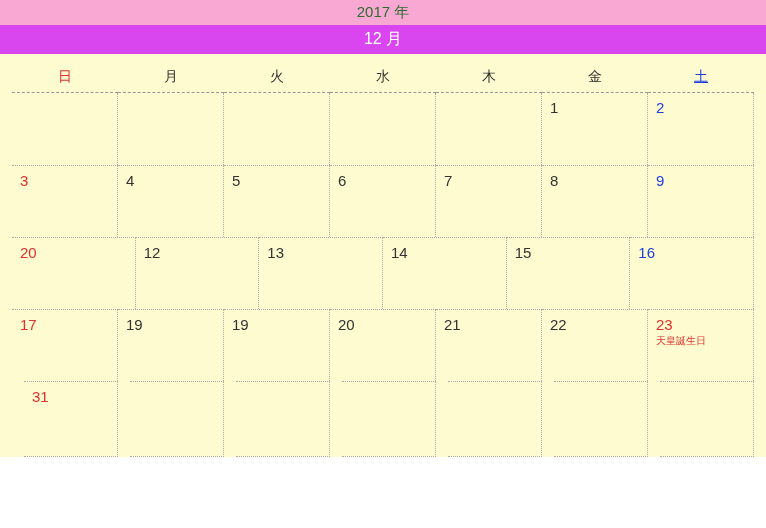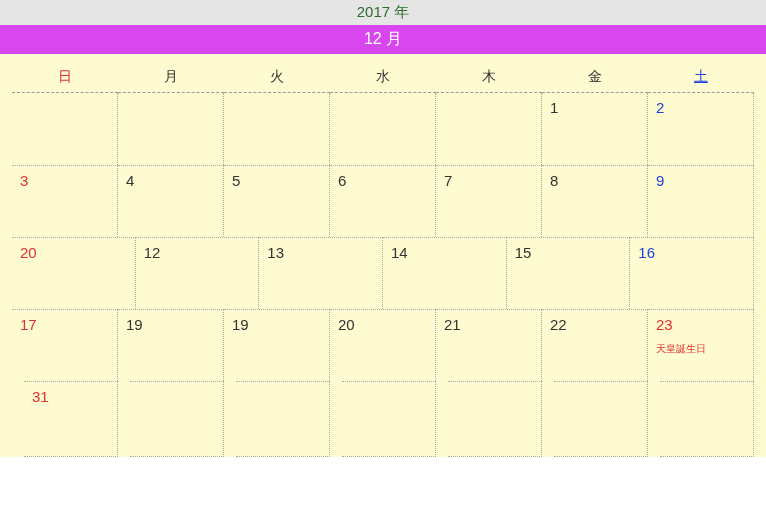--- a/index.html
+++ b/index.html
@@ -3,21 +3,21 @@
 <meta charset="utf-8">
 <style>
   * { box-sizing: border-box; margin: 0; padding: 0; }
   body {
     width: 766px;
     height: 528px;
     font-family: Arial, "Hiragino Sans", "Meiryo", sans-serif;
     background: #fff;
   }
   .year-bar {
-    background: #e5e5e5;
+    background: #f9a8d4;
     text-align: center;
     color: #2d6b2d;
     font-size: 15px;
     padding: 3px 8px;
   }
   .month-bar {
     background: #d946ef;
     text-align: center;
     color: #fff;
     font-size: 16px;
@@ -60,21 +60,21 @@
   .daynum {
     font-size: 15px;
     color: #333;
   }
   .daynum.sun, .daynum.holiday { color: #e03030; }
   .daynum.sat { color: #2040e0; }
   .holiday-label {
     font-size: 10px;
     color: #e03030;
     display: block;
-    margin-top: 8px;
+    margin-top: 0px;
   }
   .left-pad { width: 12px; flex: 0 0 12px; border: none; }
   .right-pad { width: 12px; flex: 0 0 12px; border: none; }
   .bottom-border {
     border-bottom: 1px dotted #aaa;
     margin-left: 12px;
   }
 </style>
 </head>
 <body>

